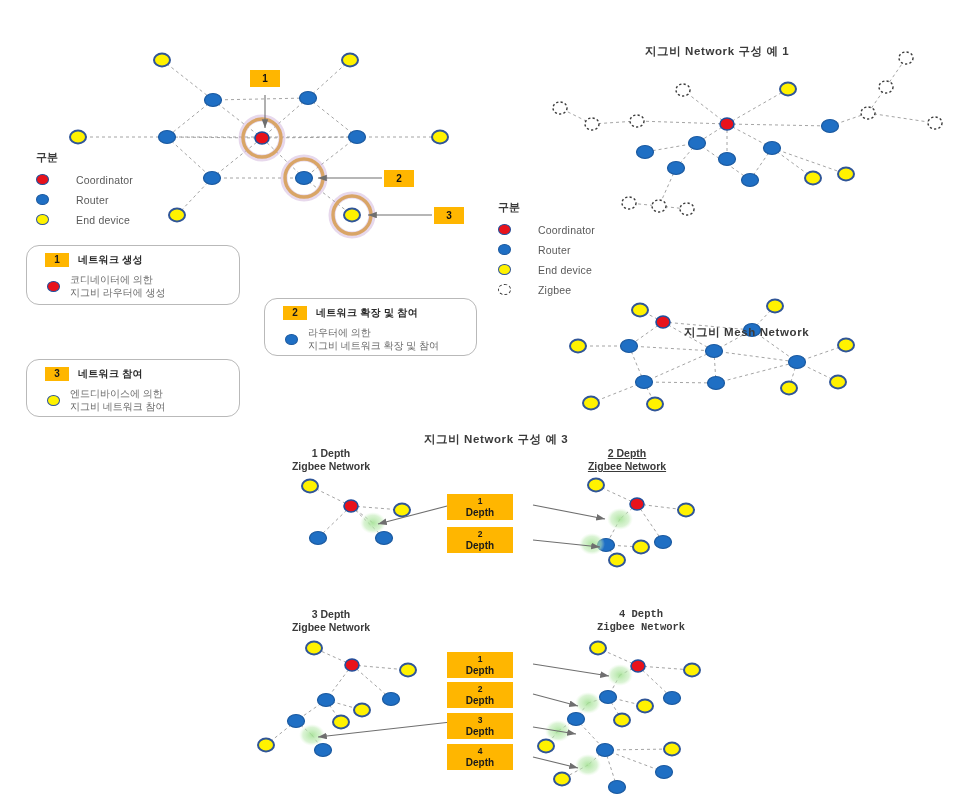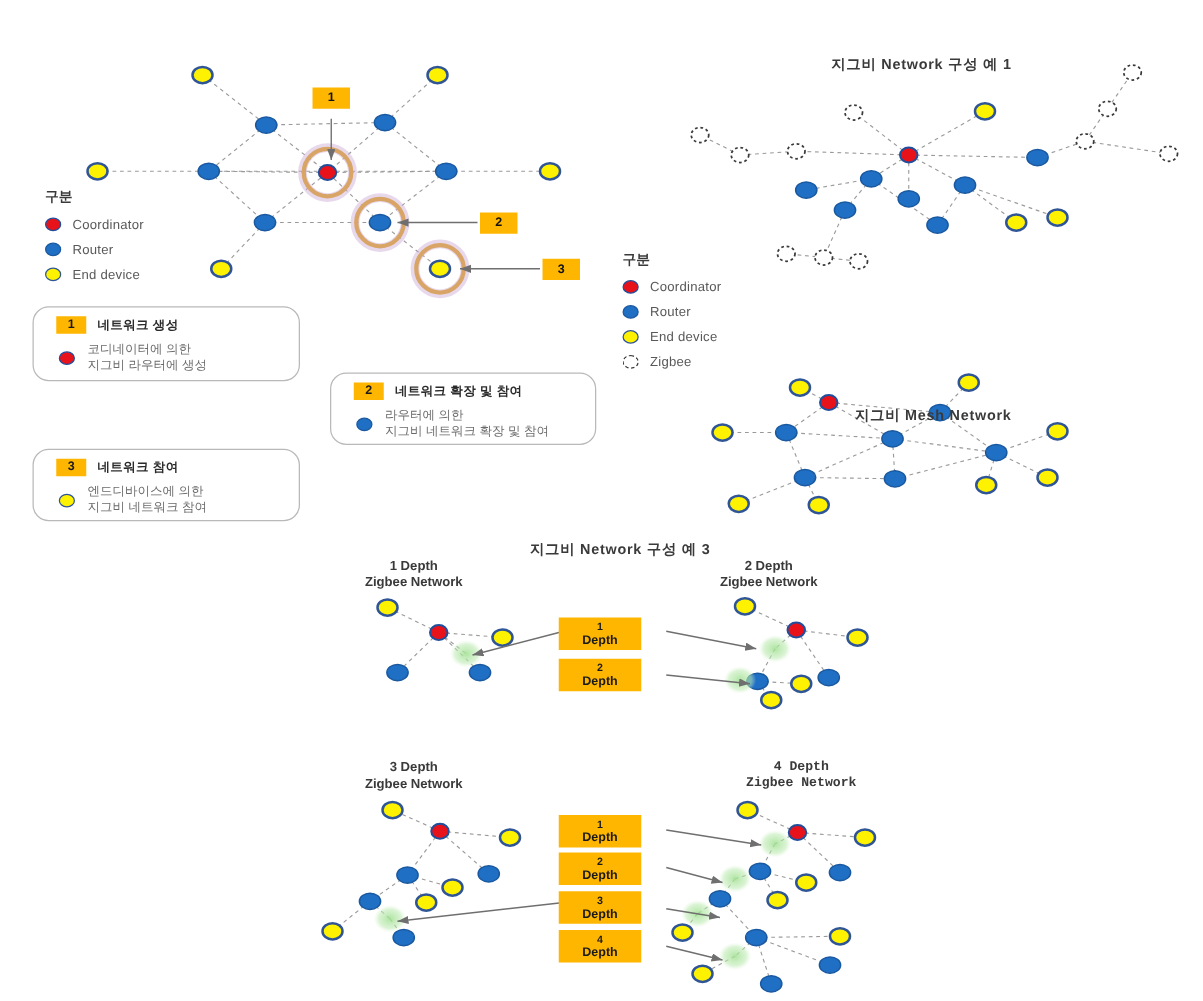--- a/index.html
+++ b/index.html
@@ -11,21 +11,21 @@
   
   .title{position:absolute;font-size:11.5px;font-weight:bold;color:#3a3a3a;
          letter-spacing:.6px;white-space:nowrap;}
   .subtitle{position:absolute;font-size:10.5px;font-weight:bold;color:#3a3a3a;
             line-height:13px;text-align:center;white-space:nowrap;}
 
   
   .legend{position:absolute;}
   .legend .lg-head{font-size:11px;font-weight:bold;color:#3a3a3a;margin-bottom:6px;}
   .legend .lg-row{display:flex;align-items:center;height:17px;margin-bottom:3px;}
-  .legend .lg-label{font-size:10.5px;color:#595959;margin-left:9px;letter-spacing:.2px;}
+  .legend .lg-label{font-size:10.5px;color:#595959;margin-left:27px;letter-spacing:.2px;}
   .dot{width:13px;height:11px;border-radius:50%;box-sizing:border-box;flex:0 0 auto;}
   .dot.coordinator{background:#E8121B;border:1.4px solid #1F4E9C;}
   .dot.router{background:#1F6FC4;border:1.4px solid #1a59a0;}
   .dot.enddevice{background:#FFF200;border:1.6px solid #2F5597;}
   .dot.expand{background:#ffffff;border:1.5px dashed #3a3a3a;}
 
   
   .card{position:absolute;background:#ffffff;border:1px solid #b9b9b9;
         border-radius:13px;box-sizing:border-box;}
   .card .c-head{display:flex;align-items:center;padding:7px 0 2px 18px;}
@@ -279,31 +279,31 @@
         <line x1="533" y1="505" x2="605" y2="519" stroke="#6f6f6f" stroke-width="1.1" marker-end="url(#ah)"></line>
         <line x1="533" y1="540" x2="600" y2="547" stroke="#6f6f6f" stroke-width="1.1" marker-end="url(#ah)"></line>
         <line x1="533" y1="664" x2="609" y2="676" stroke="#6f6f6f" stroke-width="1.1" marker-end="url(#ah)"></line>
         <line x1="533" y1="694" x2="578" y2="706" stroke="#6f6f6f" stroke-width="1.1" marker-end="url(#ah)"></line>
         <line x1="451" y1="722" x2="318" y2="737" stroke="#6f6f6f" stroke-width="1.1" marker-end="url(#ah)"></line>
         <line x1="533" y1="727" x2="576" y2="734" stroke="#6f6f6f" stroke-width="1.1" marker-end="url(#ah)"></line>
         <line x1="533" y1="757" x2="578" y2="768" stroke="#6f6f6f" stroke-width="1.1" marker-end="url(#ah)"></line>
       </g>
   </svg>
 
-  <div class="title" style="left:665px;top:44px;text-align:center;">지그비 Network 구성 예 1</div>
+  <div class="title" style="left:645px;top:44px;text-align:center;">지그비 Network 구성 예 1</div>
 
   <div class="title" style="left:684px;top:280px;margin-top:45px;">지그비 Mesh Network</div>
 
   <div class="title" style="left:424px;top:432px;">지그비 Network 구성 예 3</div>
 
   <div class="subtitle" style="left:272px;top:447px;width:118px;">
     <span>1 Depth</span><br>
     <span>Zigbee Network</span>
   </div>
-  <div class="subtitle" style="left:556px;top:447px;width:118px;">
+  <div class="subtitle" style="left:568px;top:447px;width:118px;text-decoration:underline;">
     <span>2 Depth</span><br>
     <span>Zigbee Network</span>
   </div>
   <div class="subtitle" style="left:272px;top:608px;width:118px;">
     <span>3 Depth</span><br>
     <span>Zigbee Network</span>
   </div>
   <div class="subtitle" style="left:582px;top:608px;width:118px;font-family:Liberation Mono, monospace;">
     <span>4 Depth</span><br>
     <span>Zigbee Network</span>

